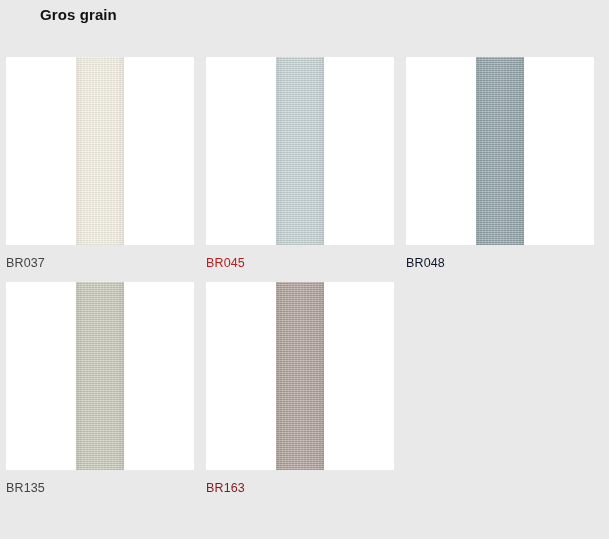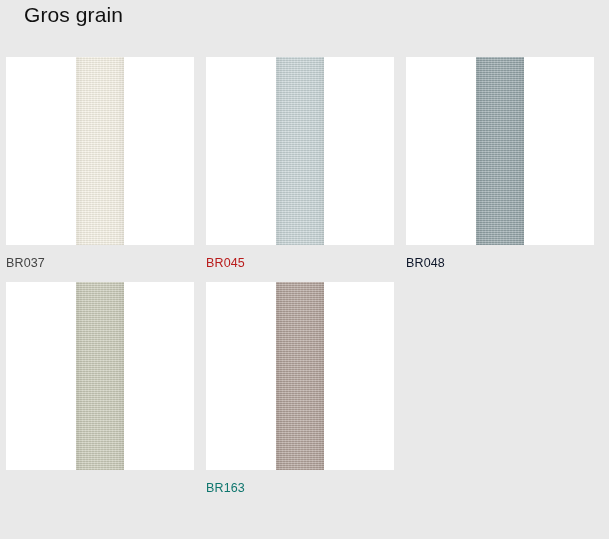--- a/index.html
+++ b/index.html
@@ -20,24 +20,24 @@
   #page {
     position: relative;
     width: 609px;
     height: 539px;
     background: #e9e9e9;
   }
 
   
   .page-title {
     position: absolute;
-    left: 24px;
+    left: 40px;
     top: 5px;
-    font-size: 21px;
-    font-weight: 400;
+    font-size: 15px;
+    font-weight: 700;
     color: #111111;
     letter-spacing: 0.1px;
     line-height: 20px;
     white-space: nowrap;
   }
 
   
   .swatch-grid {
     position: absolute;
     left: 6px;
@@ -168,30 +168,31 @@
 
     <div class="swatch-row">
 
       <div class="swatch-cell">
         <div class="swatch-card" style="background: rgb(255, 255, 255);">
           <div class="ribbon" style="background-color: rgb(201, 202, 183);">
             <div class="ribbon-texture"></div>
             <div class="ribbon-shade"></div>
           </div>
         </div>
+        <div class="swatch-label" style="color: rgb(68, 68, 68);">BR135</div>
       </div>
 
       <div class="swatch-cell">
         <div class="swatch-card" style="background: rgb(255, 255, 255);">
           <div class="ribbon" style="background-color: rgb(176, 160, 152);">
             <div class="ribbon-texture"></div>
             <div class="ribbon-shade"></div>
           </div>
         </div>
-        <div class="swatch-label" style="color: #0f766e;">BR163</div>
+        <div class="swatch-label" style="color: #7f1d1d;">BR163</div>
       </div>
 
       <div class="swatch-cell is-empty">
         <div class="swatch-card" style="background: rgb(255, 255, 255);"></div>
         <div class="swatch-label" style="color: rgb(68, 68, 68);"></div>
       </div>
 
     </div>
 
   </div>

